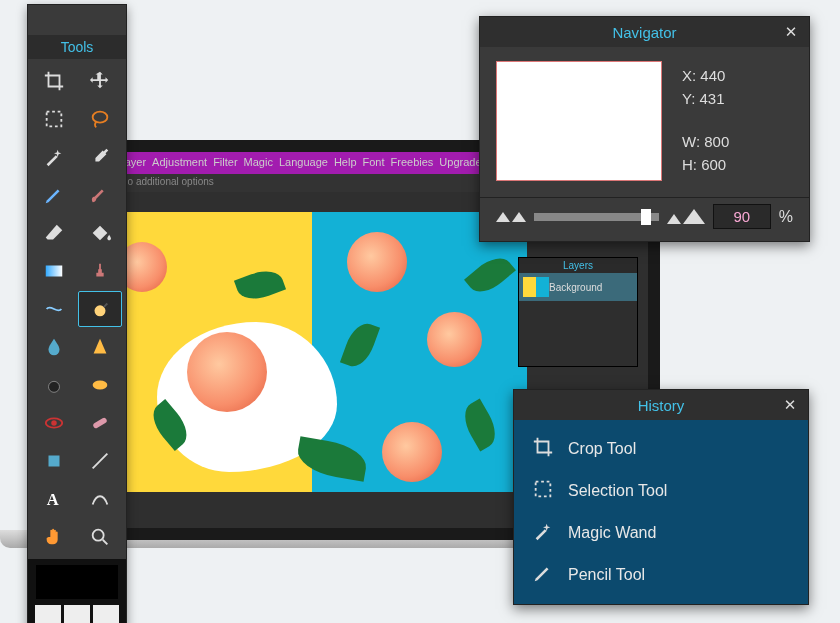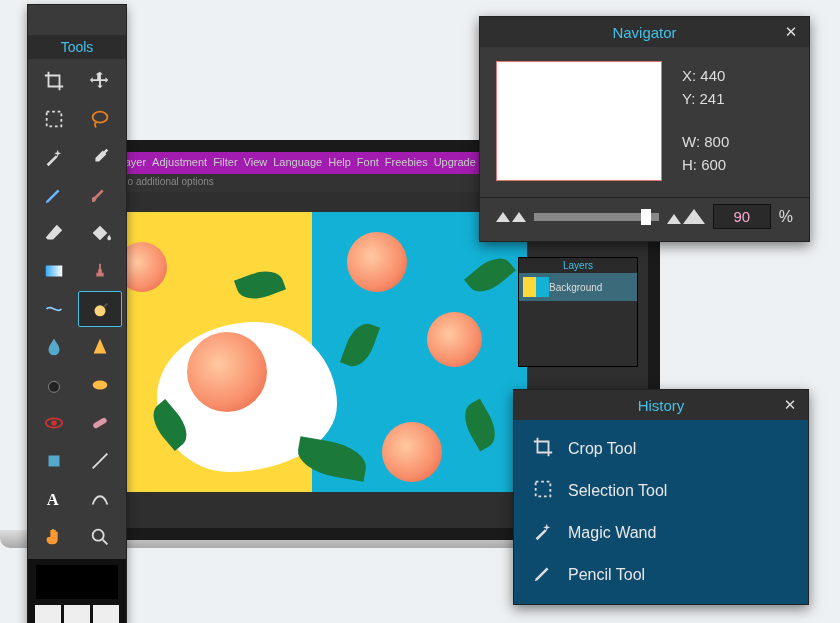--- a/index.html
+++ b/index.html
@@ -149,21 +149,21 @@
 </style>
 </head>
 <body>
 
 <div class="laptop">
   <div class="menu-bar">
     <span>Image</span>
     <span>Layer</span>
     <span>Adjustment</span>
     <span>Filter</span>
-    <span>View</span>
+    <span>Magic</span>
     <span>Language</span>
     <span>Help</span>
     <span>Font</span>
     <span>Freebies</span>
     <span>Upgrade</span>
   </div>
   <div class="sub-bar">Tool has no additional options</div>
   <div class="canvas">
     <div class="blob"></div>
     <div class="rose" style="left:90px;top:120px;width:80px;height:80px"></div>
@@ -351,21 +351,21 @@
   <div class="panel-head">
     <span>Navigator</span>
     <div class="panel-close">✕</div>
   </div>
   <div class="nav-body">
     <div>
       <div class="nav-thumb"></div>
     </div>
     <div class="nav-info">
       <div><span>X:</span> <span>440</span></div>
-      <div><span>Y:</span> <span>241</span></div>
+      <div><span>Y:</span> <span>431</span></div>
       <div class="sp"></div>
       <div><span>W:</span> <span>800</span></div>
       <div><span>H:</span> <span>600</span></div>
     </div>
   </div>
   <div class="nav-zoom">
     <div class="tri">
         <span></span>
         <span></span>
       </div>

